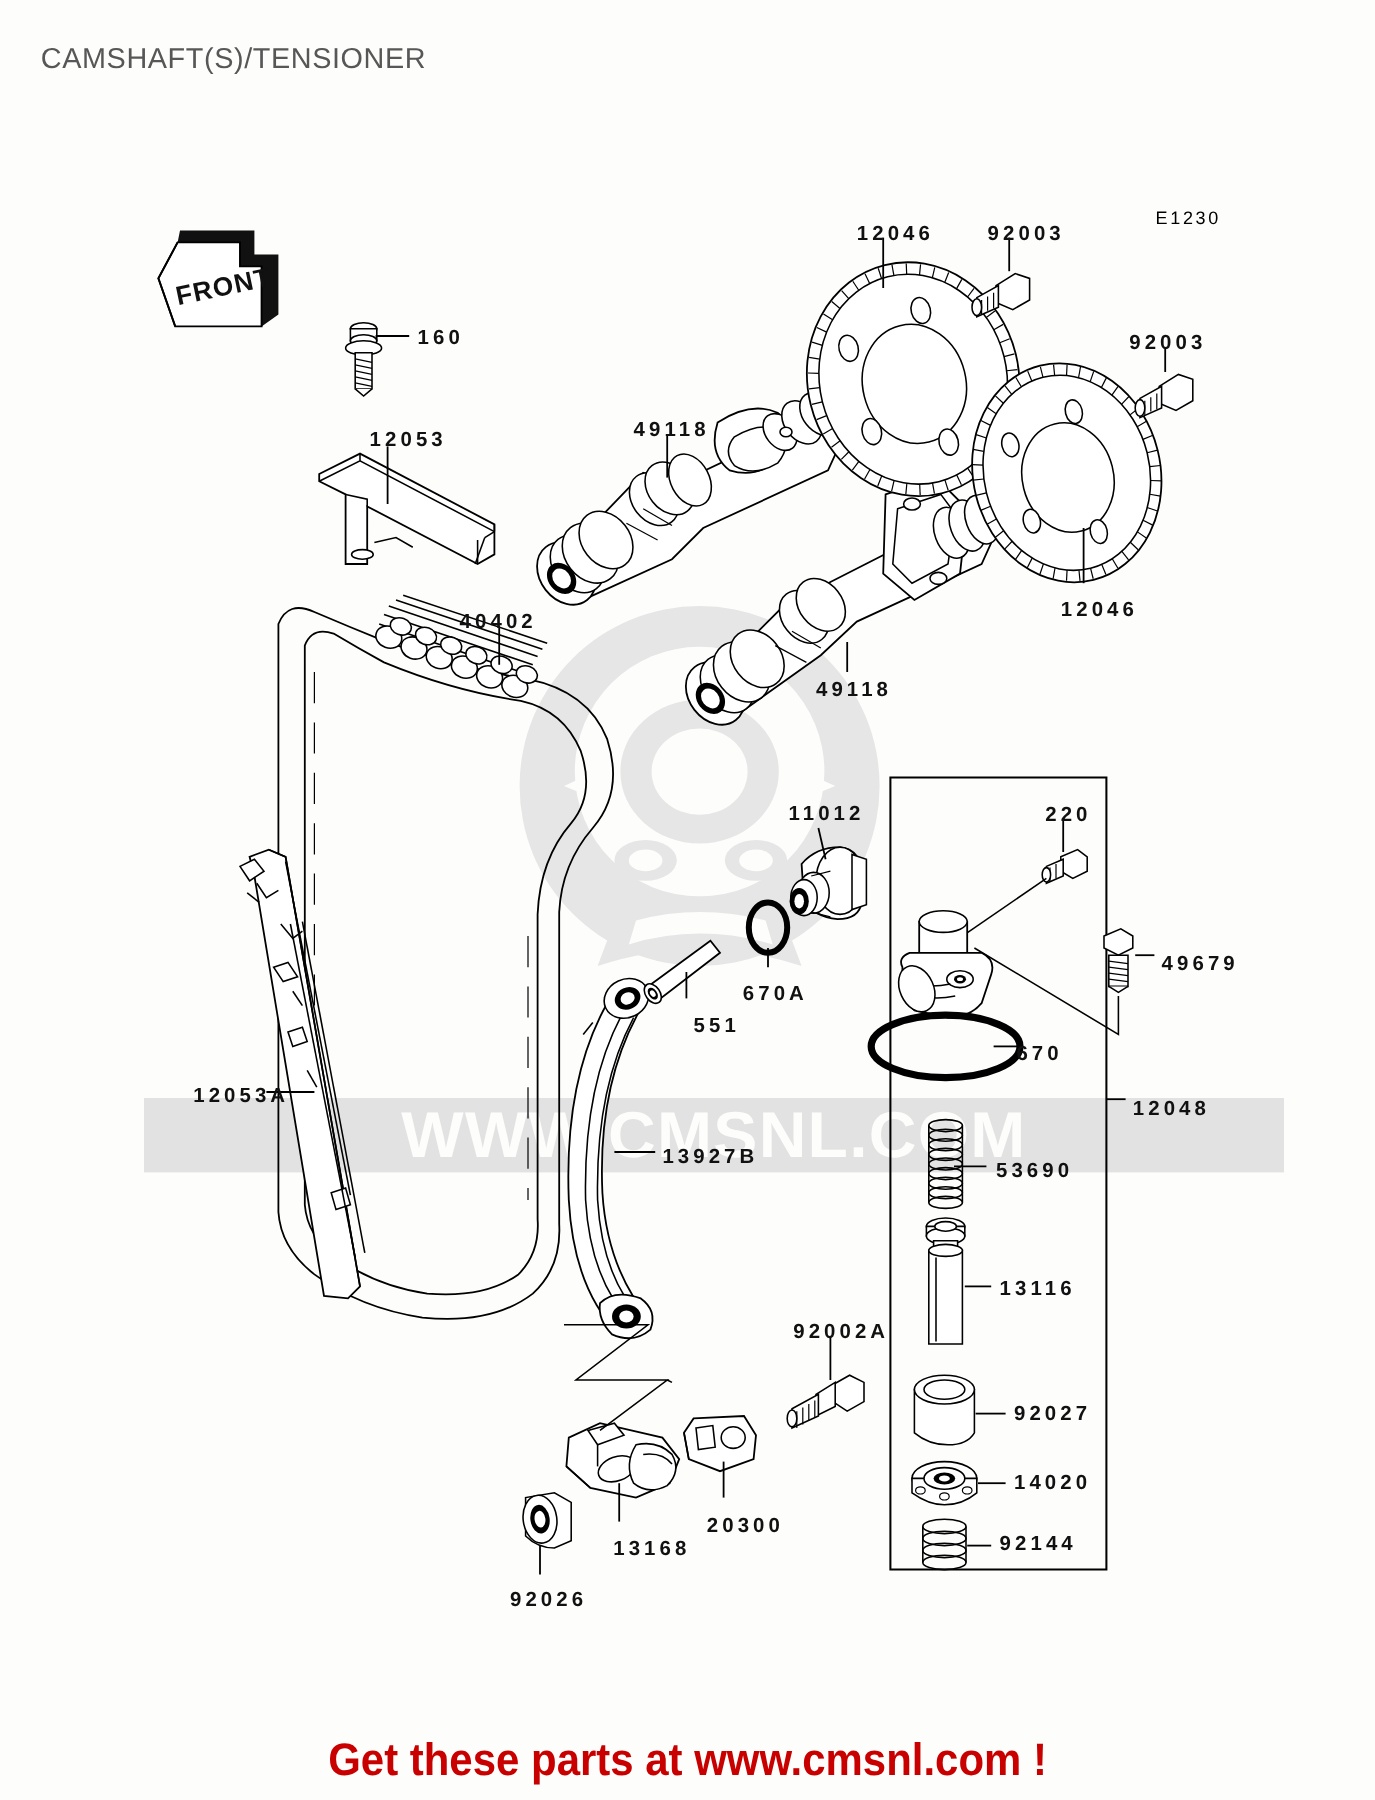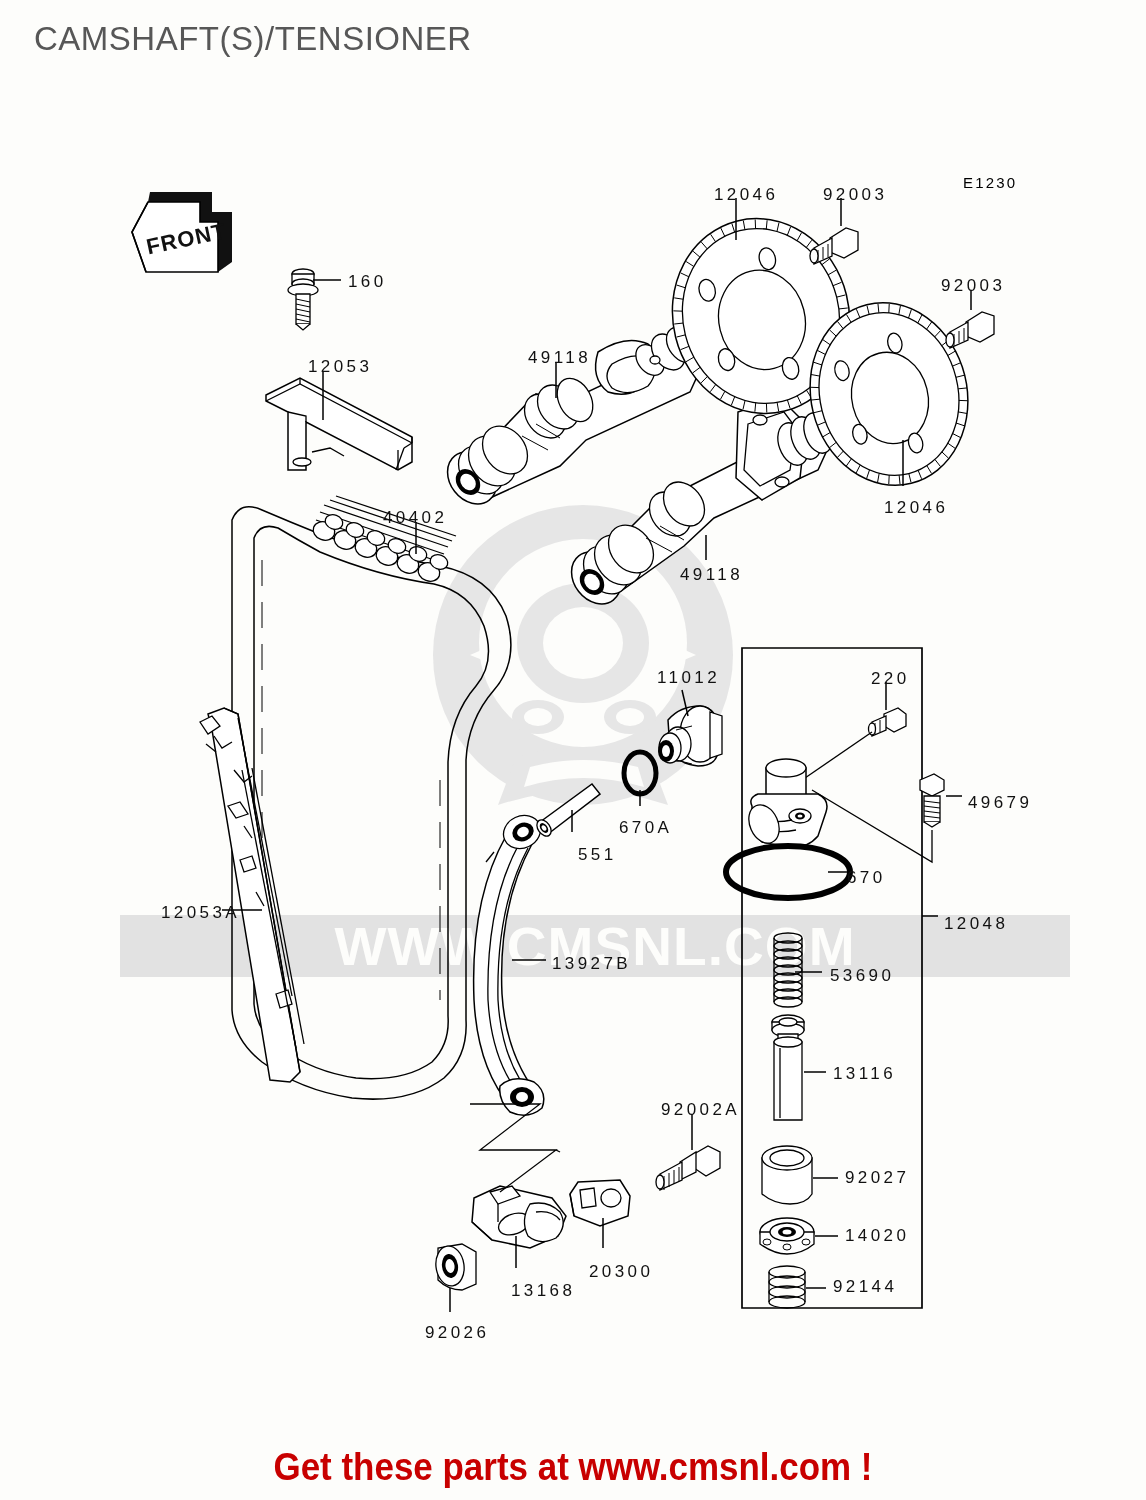--- a/index.html
+++ b/index.html
@@ -6,22 +6,22 @@
   body{
     width:1146px;height:1500px;
     background:#fdfdfb;
     font-family:"Liberation Sans", sans-serif;
     position:relative;
     overflow:hidden;
   }
   #page{position:absolute;left:0;top:0;width:1146px;height:1500px;}
 
   .title{
-    position:absolute;left:34px;top:20px;
-    font-size:33px;color:#575757;letter-spacing:0.5px;
+    position:absolute;left:34px;top:36px;
+    font-size:24px;color:#575757;letter-spacing:0.5px;
     white-space:nowrap;
   }
   .diagcode{
     position:absolute;left:963px;top:174px;
     font-size:15px;color:#000000;letter-spacing:2.2px;
     white-space:nowrap;font-weight:500;
   }
   .footer{
     position:absolute;left:0;top:1446px;width:1146px;
     text-align:center;
@@ -31,21 +31,21 @@
     letter-spacing:0px;
     transform:scaleX(0.92);
   }
 
   
   .lbl{
     position:absolute;
     font-size:17px;color:#111;
     letter-spacing:3.4px;
     white-space:nowrap;
-    font-weight:400;
+    font-weight:700;
   }
 
   svg.layer{position:absolute;left:0;top:0;width:1146px;height:1500px;overflow:visible;}
   svg.layer *{vector-effect:non-scaling-stroke;}
   .ln{stroke:#000;stroke-width:1.5;fill:none;}
   .thin{stroke:#000;stroke-width:1.3;fill:none;}
   .fine{stroke:#000;stroke-width:1;fill:none;}
   .lead{stroke:#000;stroke-width:1.5;fill:none;}
   .wht{fill:#fff;stroke:#000;stroke-width:1.5;}
   .wht2{fill:#fff;stroke:#000;stroke-width:1.3;}

